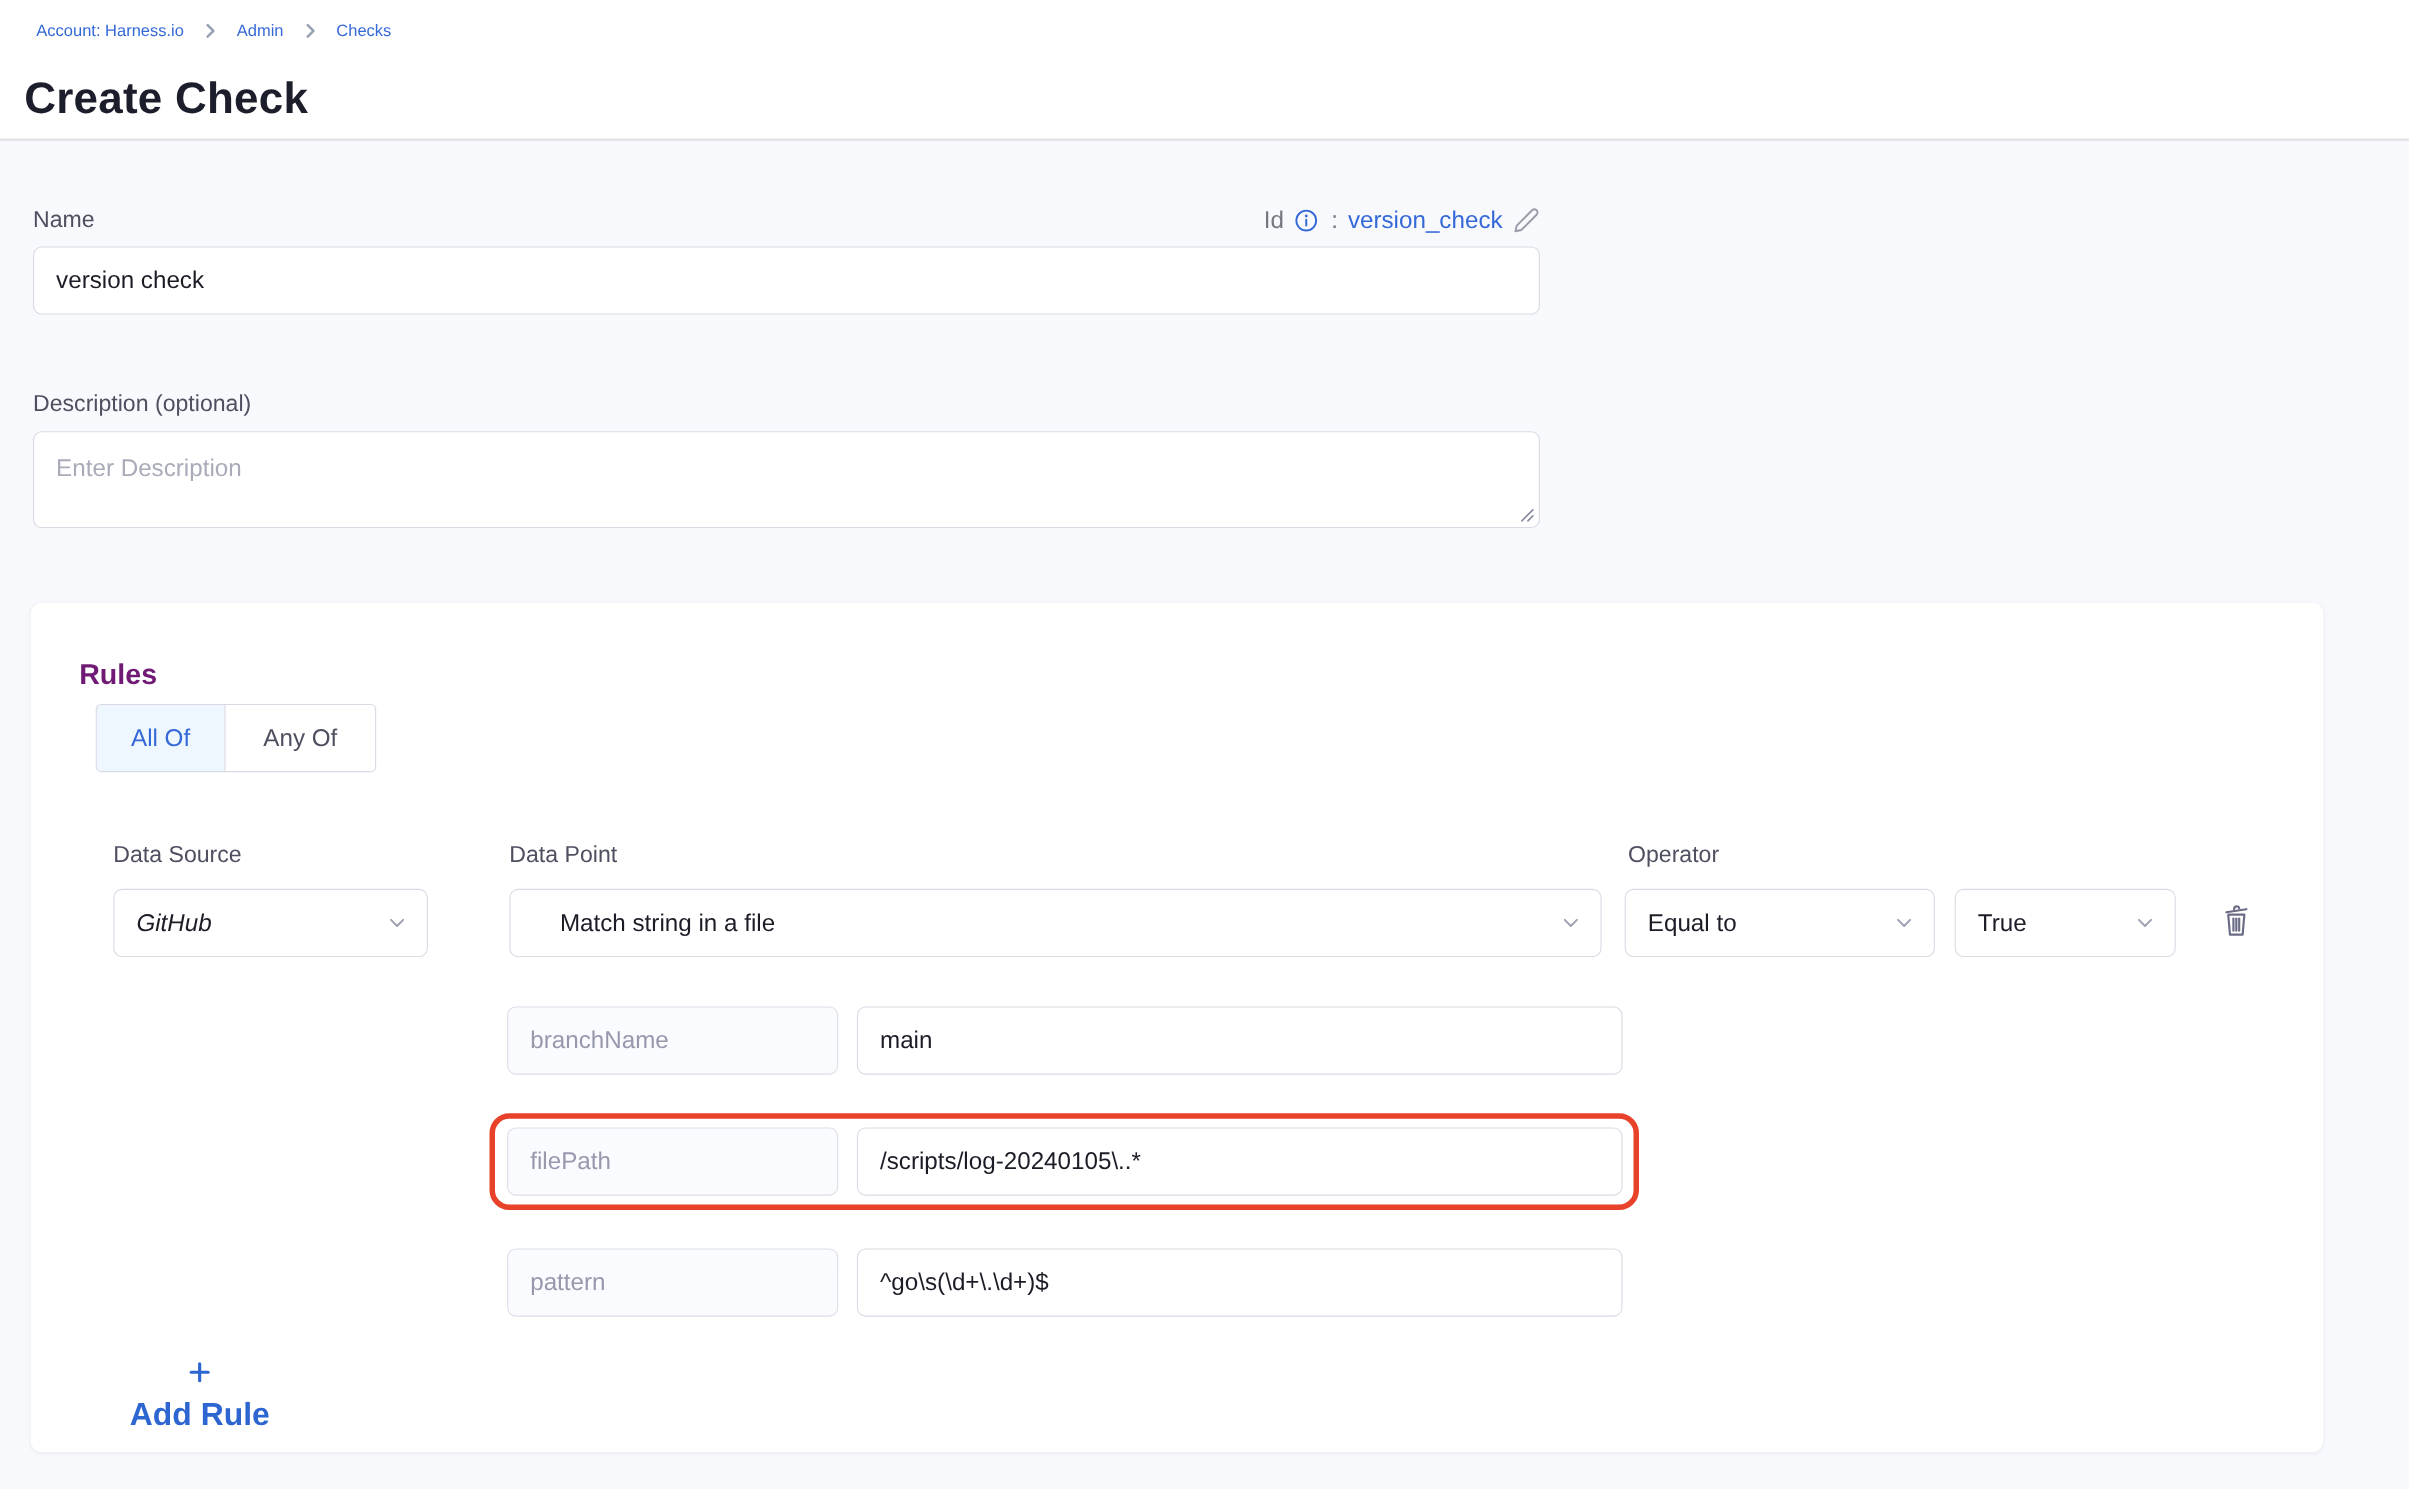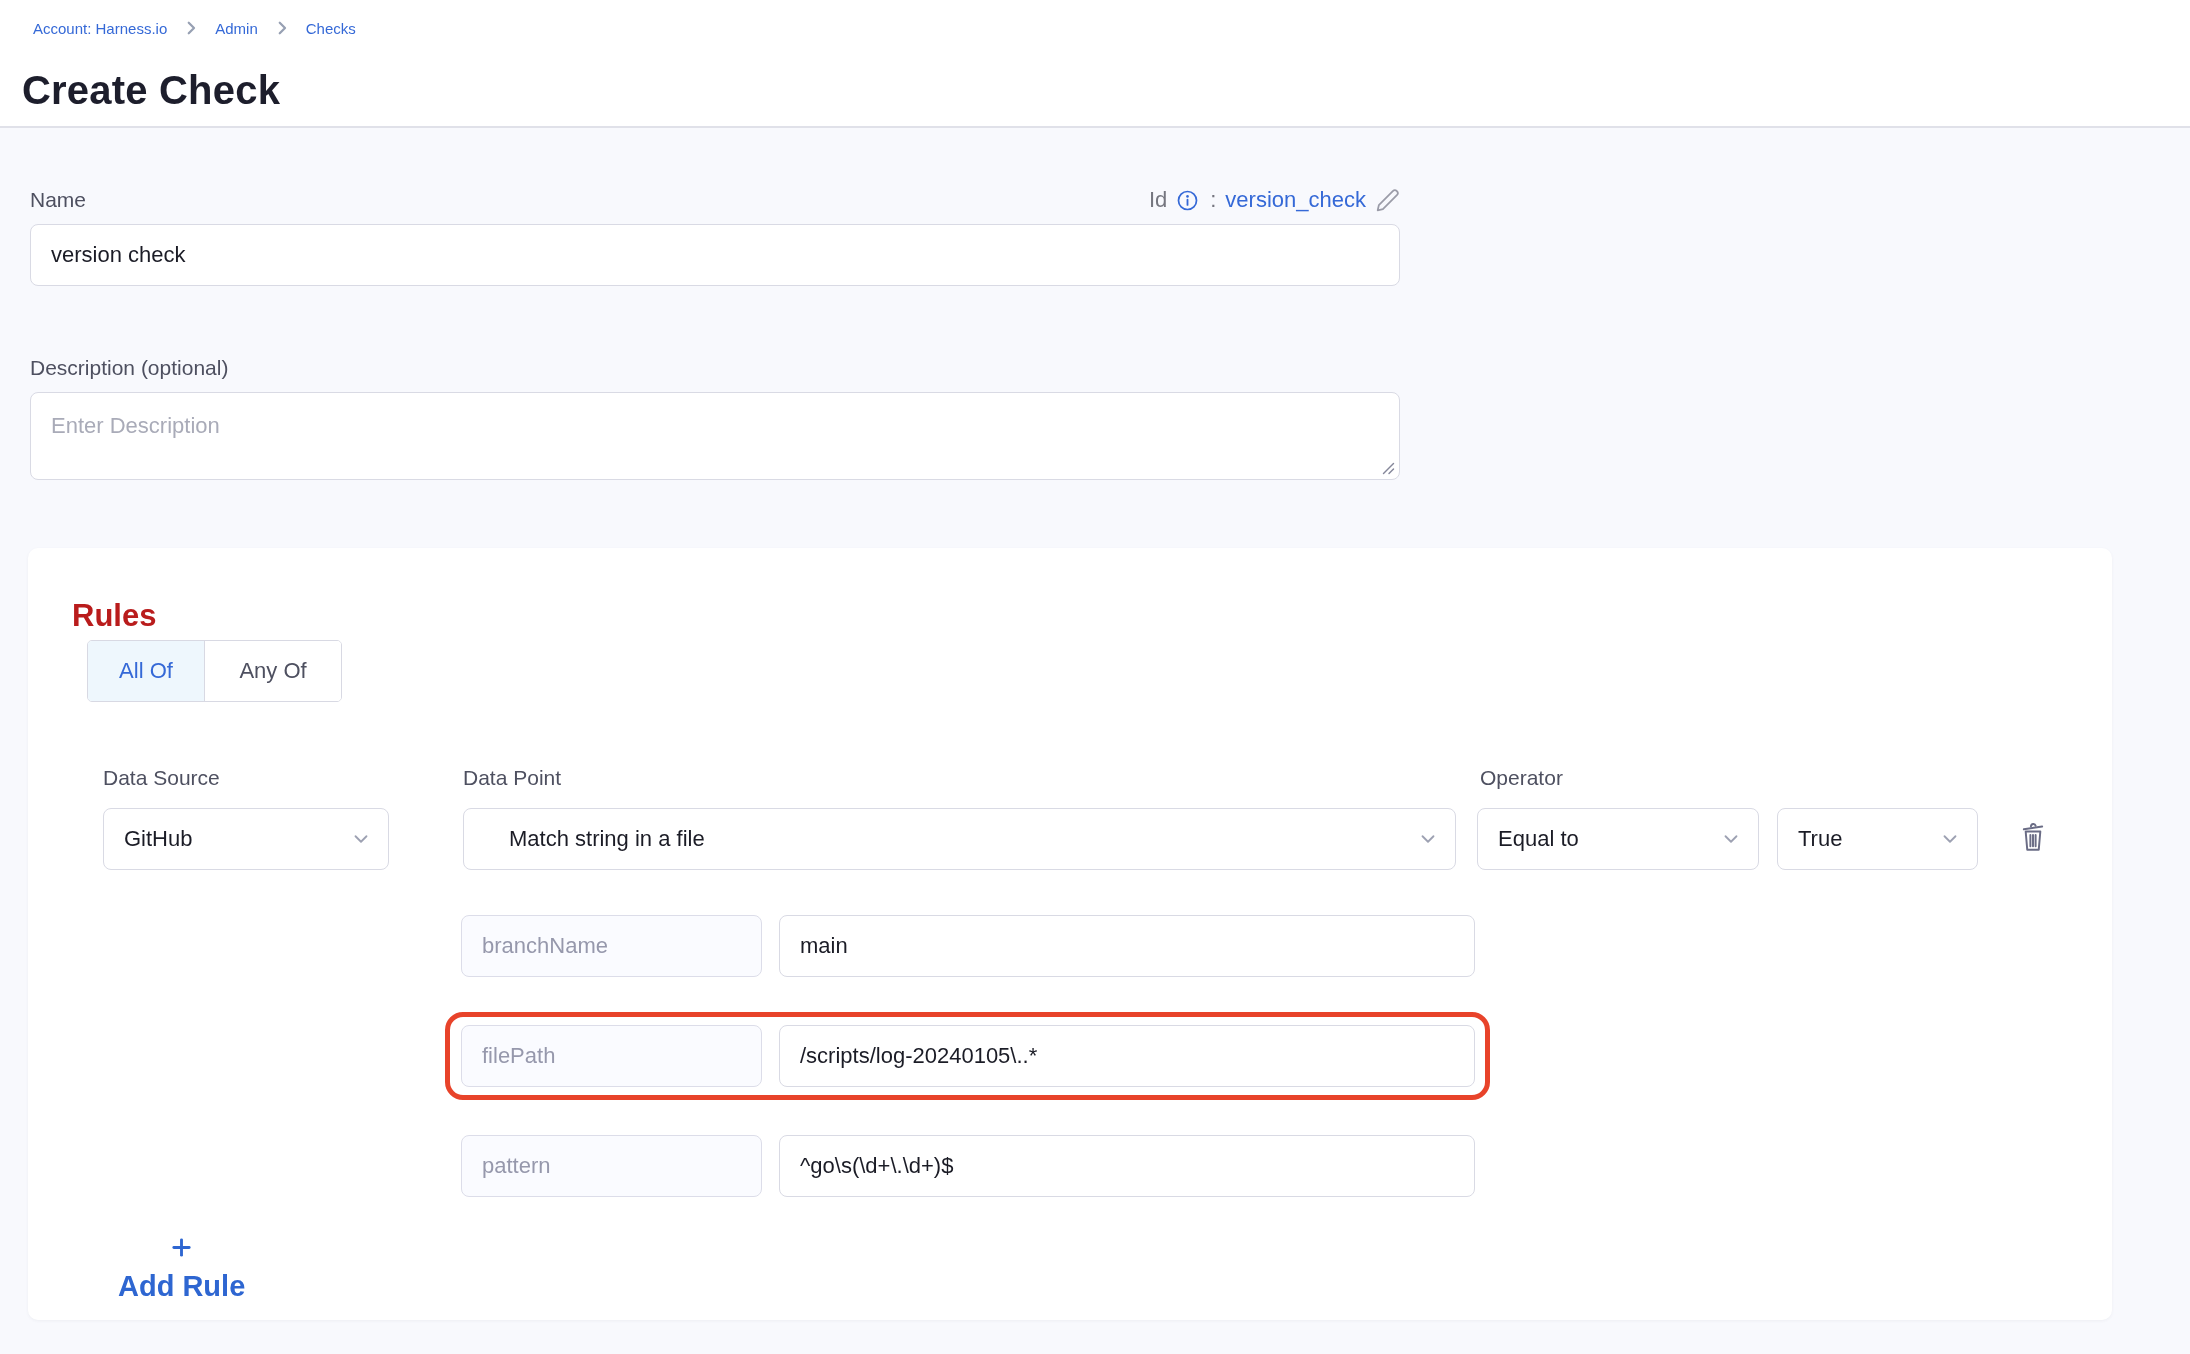--- a/index.html
+++ b/index.html
@@ -63,21 +63,21 @@
   }
   .textarea-wrap textarea::placeholder{color:#a9abb8;}
   .name-input::placeholder{color:#a9abb8;}
   .resize-handle{position:absolute;right:5px;bottom:5px;display:flex;cursor:nwse-resize;}
   
   .rules-card{
     position:absolute;left:28px;top:548px;width:2084px;height:772px;
     background:#fff;border-radius:10px;
     box-shadow:0 1px 3px rgba(96,97,112,0.07);
   }
-  .rules-title{position:absolute;left:44px;top:50px;font-size:31px;font-weight:600;color:#b91c1c;}
+  .rules-title{position:absolute;left:44px;top:50px;font-size:26px;font-weight:600;color:#701a75;}
   .toggle-group{
     position:absolute;left:59px;top:92px;height:62px;
     display:flex;border:1.5px solid #d8d9e3;border-radius:5px;overflow:hidden;background:#fff;
   }
   .toggle-group button{
     font-family:"Liberation Sans",sans-serif;font-size:22px;
     border:none;background:#fff;color:var(--label);cursor:pointer;
     display:flex;align-items:center;justify-content:center;
   }
   .toggle-all{width:116px;}
@@ -87,21 +87,21 @@
   .col-ds{left:75px;}
   .col-dp{left:435px;}
   .col-op{left:1452px;}
   .select{
     position:absolute;top:260px;height:62px;
     background:#fff;border:1.5px solid var(--border);border-radius:8px;
     display:flex;align-items:center;padding:0 16px 0 20px;
     font-size:22px;color:var(--text);cursor:pointer;
   }
   .select .chev{margin-left:auto;display:flex;align-items:center;}
-  .sel-ds{left:75px;width:286px;}
+  .sel-ds{left:75px;width:286px;font-style:italic;}
   .sel-dp{left:435px;width:993px;padding-left:45px;}
   .sel-op{left:1449px;width:282px;}
   .sel-val{left:1749px;width:201px;}
   .trash-btn{
     position:absolute;left:1981px;top:266px;width:48px;height:48px;
     background:none;border:none;cursor:pointer;
     display:flex;align-items:center;justify-content:center;
   }
   .param-key{
     position:absolute;left:433px;width:301px;height:62px;

